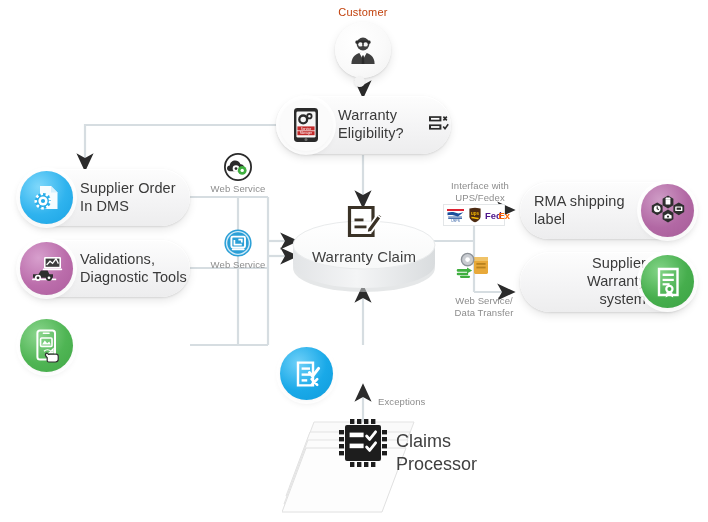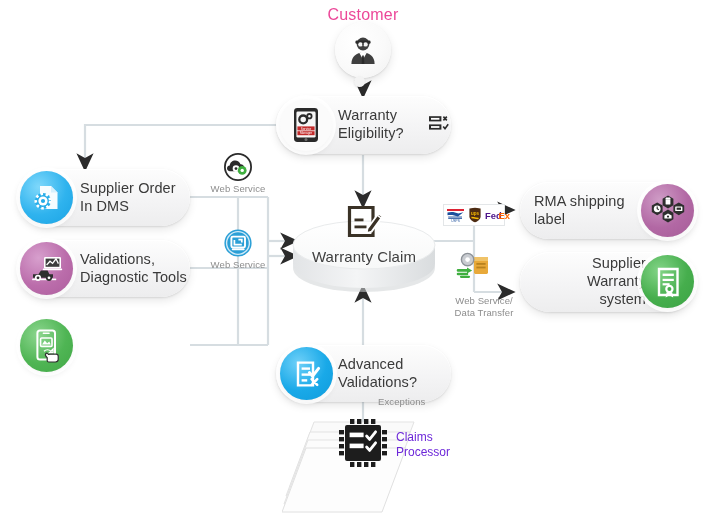--- a/index.html
+++ b/index.html
@@ -43,25 +43,25 @@
   .badge svg{display:block;}
 
   
   .minilabel{
     position:absolute;z-index:4;
     font-size:9.5px;color:#8d8d8d;text-align:center;
     line-height:1.25;white-space:pre-line;letter-spacing:.1px;
   }
   .toplabel{
     position:absolute;z-index:4;
-    font-size:16px;color:#ec4899;text-align:center;letter-spacing:.2px;
+    font-size:11px;color:#c2410c;text-align:center;letter-spacing:.2px;
   }
   .node-caption{
     position:absolute;z-index:4;
-    font-size:12px;color:#6d28d9;text-align:left;line-height:1.25;
+    font-size:18px;color:#404040;text-align:left;line-height:1.25;
     white-space:pre-line;
   }
 
   
   .logocard{
     position:absolute;z-index:3;background:#ffffff;
     border:1px solid #e3e6e8;
     box-sizing:border-box;
   }
   .carrier-row{position:absolute;z-index:5;display:flex;align-items:center;gap:3px;justify-content:flex-end;}
@@ -270,24 +270,20 @@
       <rect x="10.5" y="14.5" width="9" height="2.8" fill="#3a3226"></rect>
       <rect x="10.5" y="21.5" width="12" height="2.8" fill="#3a3226"></rect>
       <path d="M23.5,24.5 L34.5,9.5 L38.5,12.6 L27.6,27.6 L22.6,29.2 Z" fill="#ffffff"></path>
       <path d="M23.5,24.5 L34.5,9.5 L38.5,12.6 L27.6,27.6 L22.6,29.2 Z" fill="#3a3226" stroke="#ffffff" stroke-width="1.8" stroke-linejoin="round"></path>
       <path d="M33.2,11.2 L37.4,14.4" stroke="#ffffff" stroke-width="1.6"></path>
     </svg>
   </div>
   <div style="position:absolute;left:294px;top:248px;width:140px;text-align:center;z-index:4;
               font-size:15px;color:#404040;letter-spacing:.1px;">Warranty Claim</div>
 
-  <div class="pill" style="left:276px;top:345px;width:175px;height:57px;">
-    <div class="label" style="margin-left:62px;">Advanced
-Validations?</div>
-  </div>
   <div class="badge" style="left:280px;top:347px;width:53px;height:53px;background:radial-gradient(circle at 35% 30%,#6ed0f8 0%,#19a9e8 55%,#0f9bdc 100%);">
     <svg width="30" height="30" viewBox="0 0 30 30">
       <path d="M6,3.6 L21,3.6 L21,26.4 L6,26.4 Z" fill="none" stroke="#ffffff" stroke-width="2.4"></path>
       <rect x="9.6" y="8.4" width="8.4" height="2.4" fill="#ffffff"></rect>
       <rect x="9.6" y="14.4" width="8.4" height="2.4" fill="#ffffff"></rect>
       <rect x="9.6" y="20.2" width="5.6" height="2.4" fill="#ffffff"></rect>
       <path d="M17.4,13.6 L20.6,17.2 L26.6,9.4" stroke="#ffffff" stroke-width="3" fill="none" stroke-linecap="round" stroke-linejoin="round"></path>
       <path d="M19.6,20.2 L25.2,25.8 M25.2,20.2 L19.6,25.8" stroke="#ffffff" stroke-width="2.6" stroke-linecap="round"></path>
     </svg>
   </div>
@@ -320,20 +316,22 @@
         <rect x="45" y="34" width="5" height="4.4"></rect>
     </g>
     <rect x="12.6" y="15.6" width="14" height="4.6" fill="#ffffff"></rect>
     <rect x="12.6" y="26.6" width="14" height="4.6" fill="#ffffff"></rect>
     <path d="M29.6,19 L32.6,22.4 L38.6,14.8" stroke="#ffffff" stroke-width="2.8" fill="none" stroke-linecap="round" stroke-linejoin="round"></path>
     <path d="M29.6,30 L32.6,33.4 L38.6,25.8" stroke="#ffffff" stroke-width="2.8" fill="none" stroke-linecap="round" stroke-linejoin="round"></path>
   </svg>
   <div class="node-caption" style="left:396px;top:430px;width:110px;">Claims
 Processor</div>
 
+  <div class="minilabel" style="left:441px;top:180px;width:78px;">Interface with
+UPS/Fedex</div>
 
   <div class="logocard" style="left:443px;top:204px;width:62px;height:22px;"></div>
   <div class="carrier-row" style="left:446px;top:207px;">
     <svg width="19" height="16" viewBox="0 0 19 16">
       <rect x="0" y="0" width="19" height="16" fill="#ffffff"></rect>
       <path d="M1,2 L18,2 L18,4 L1,4 Z" fill="#d23"></path>
       <path d="M1.5,5.5 C5,4.4 9,4.8 12.4,6.6 L17.4,5.2 L12,9.6 C8.6,8.2 5,7.6 1.5,8.2 Z" fill="#1c4f9c"></path>
       <path d="M2.2,10 L16,10 M2.2,11.4 L16,11.4" stroke="#1c4f9c" stroke-width=".9"></path>
       <text x="9.5" y="15" font-size="3.2" fill="#1c4f9c" text-anchor="middle" font-family="'Liberation Sans',sans-serif">USPS</text>
     </svg>

